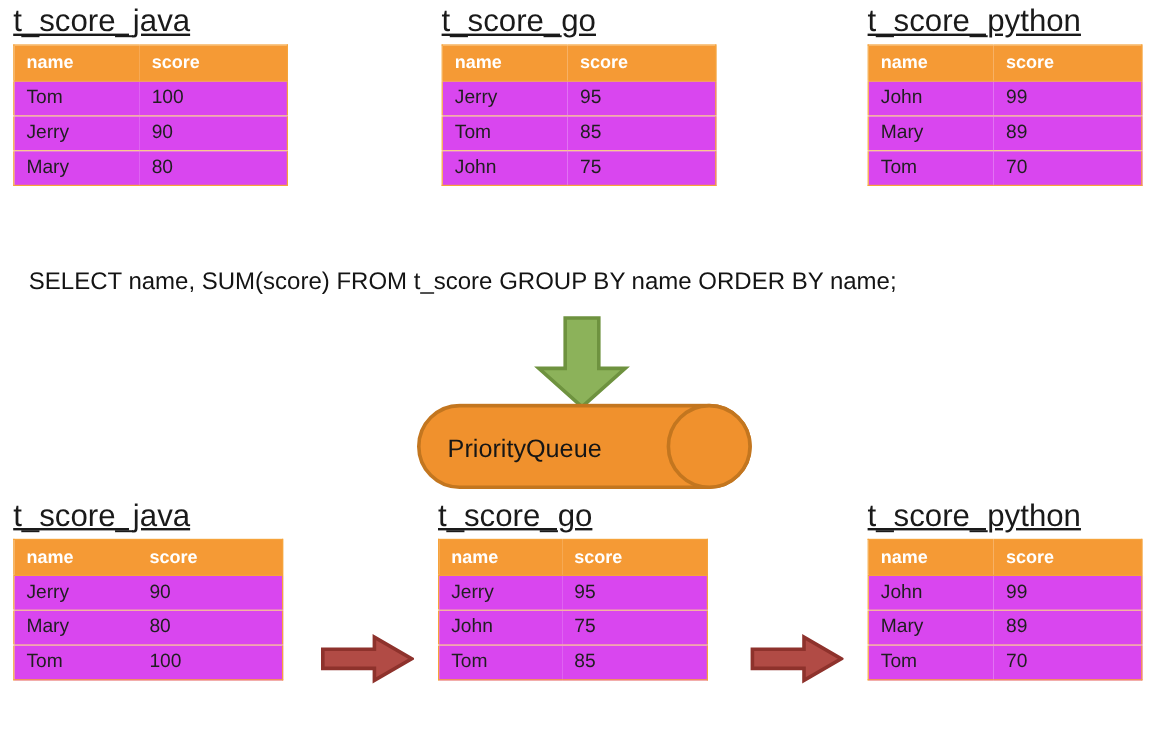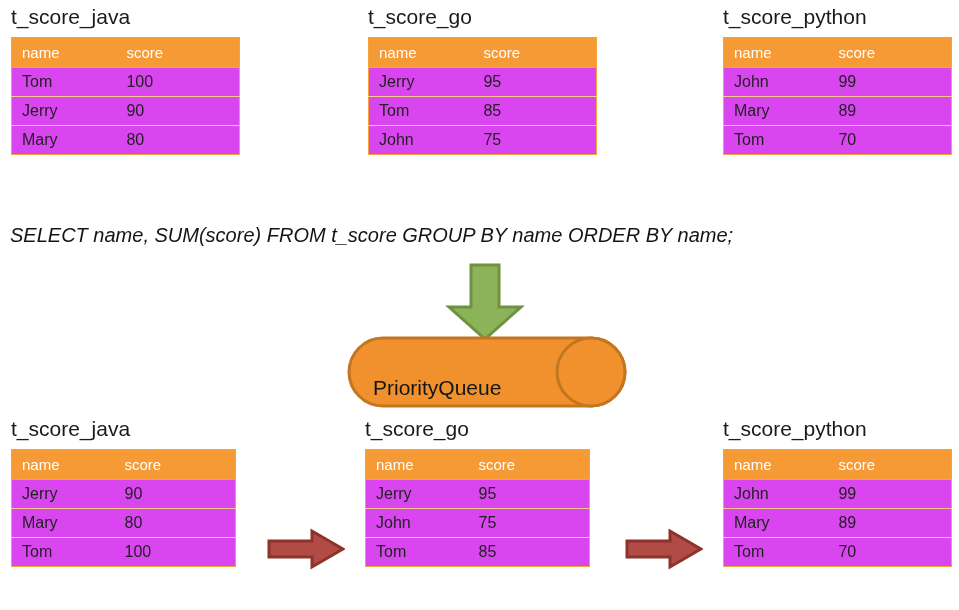--- a/index.html
+++ b/index.html
@@ -20,39 +20,40 @@
     left: 0; top: 0;
     width: 959px;
     height: 610px;
   }
 
   
   .tbl-block {
     position: absolute;
   }
   .tbl-title {
-    font-size: 21px;
+    font-size: 26px;
     line-height: 26px;
     color: #1a1a1a;
     white-space: nowrap;
     margin-bottom: 7px;
     letter-spacing: 0px;
+    text-decoration: underline;
   }
   table.score-table {
     border-collapse: collapse;
     width: 100%;
     table-layout: fixed;
     background: #ffffff;
     border: 1px solid #F6A33B;
   }
   table.score-table th {
     background: #F59A35;
     color: #ffffff;
     font-size: 15px;
-    font-weight: normal;
+    font-weight: bold;
     text-align: left;
     padding: 6px 0 6px 10px;
     border: none;
     height: 19px;
     box-sizing: border-box;
   }
   table.score-table td {
     font-size: 16px;
     color: #1f1f1f;
     text-align: left;
@@ -64,27 +65,26 @@
   }
   table.score-table tr:first-child td {
     border-top: 1px solid #F6A33B;
   }
   .col-name { width: 46%; }
   .col-score { width: 54%; }
 
   
   .sql-line {
     position: absolute;
-    left: 10px;
+    left: 24px;
     top: 222px;
     font-size: 20px;
     line-height: 26px;
     color: #141414;
     white-space: nowrap;
-    font-style: italic;
   }
 
   
   .green-arrow {
     position: absolute;
     left: 435px;
     top: 263px;
     width: 100px;
     height: 78px;
   }
@@ -93,21 +93,21 @@
   .pq-shape {
     position: absolute;
     left: 347px;
     top: 336px;
     width: 280px;
     height: 72px;
   }
   .pq-label {
     position: absolute;
     left: 347px;
-    top: 352px;
+    top: 339px;
     width: 280px;
     height: 72px;
     display: flex;
     align-items: center;
     justify-content: flex-start;
     padding-left: 26px;
     box-sizing: border-box;
     font-size: 21px;
     color: #161616;
     pointer-events: none;

